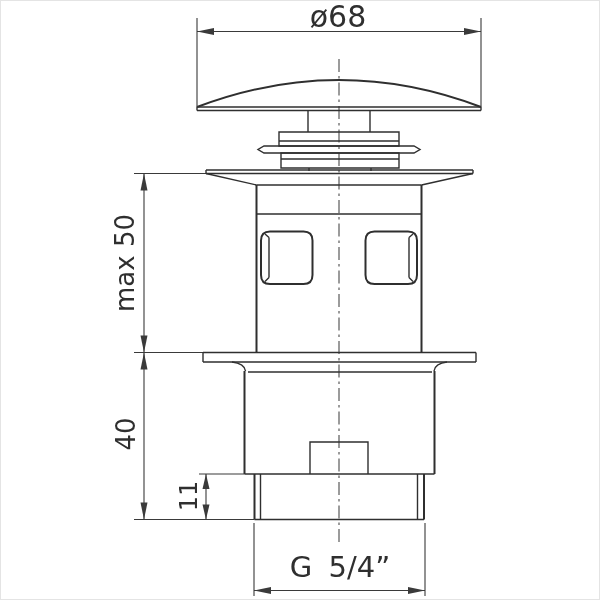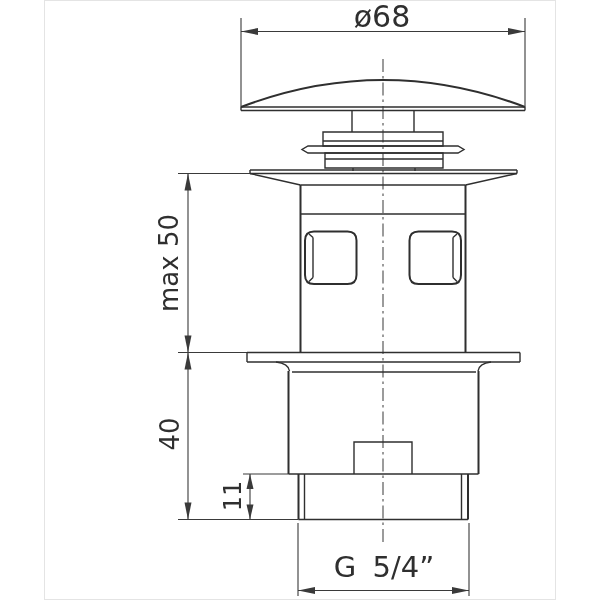--- a/index.html
+++ b/index.html
@@ -1,17 +1,17 @@
 <!DOCTYPE html>
 <html><head>
 <meta charset="utf-8">
 <style>
   html,body{margin:0;padding:0;background:#ffffff;}
   .stage{
-    width:512px;height:600px;position:relative;margin:0 auto;
+    width:600px;height:600px;position:relative;margin:0 auto;
     background:#ffffff;box-sizing:border-box;border:1px solid #e4e4e4;
     font-family:"DejaVu Sans","Liberation Sans",sans-serif;
   }
   svg{display:block;}
   
   .obj{stroke:#2f2f2f;stroke-width:2;fill:none;stroke-linecap:butt;stroke-linejoin:miter;}
   .obj-thin{stroke:#2f2f2f;stroke-width:1.4;fill:none;}
   
   .dim{stroke:#3a3a3a;stroke-width:1.1;fill:none;}
   .arr{fill:#3a3a3a;stroke:none;}

